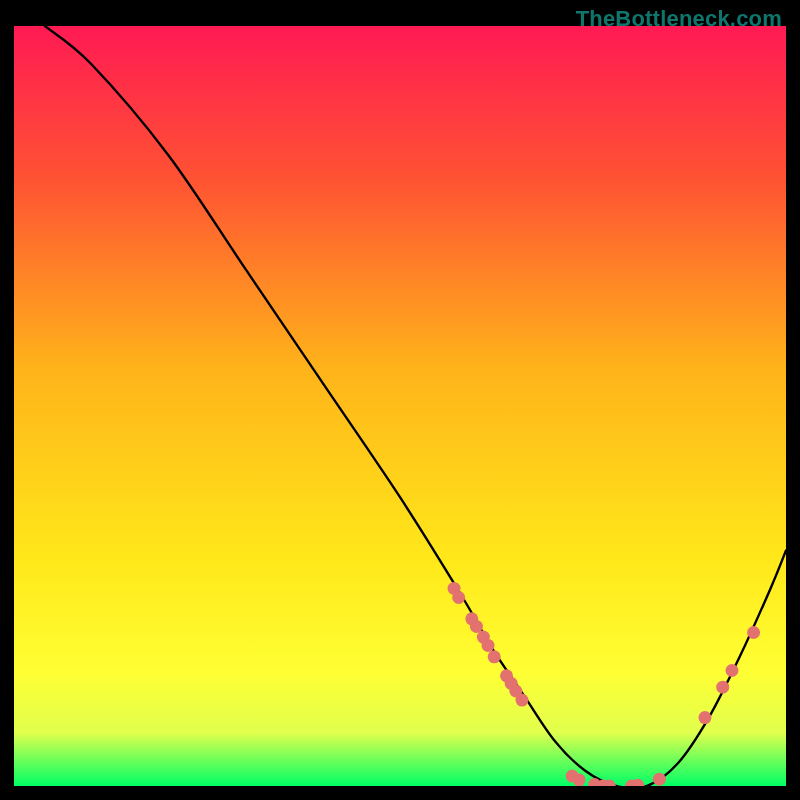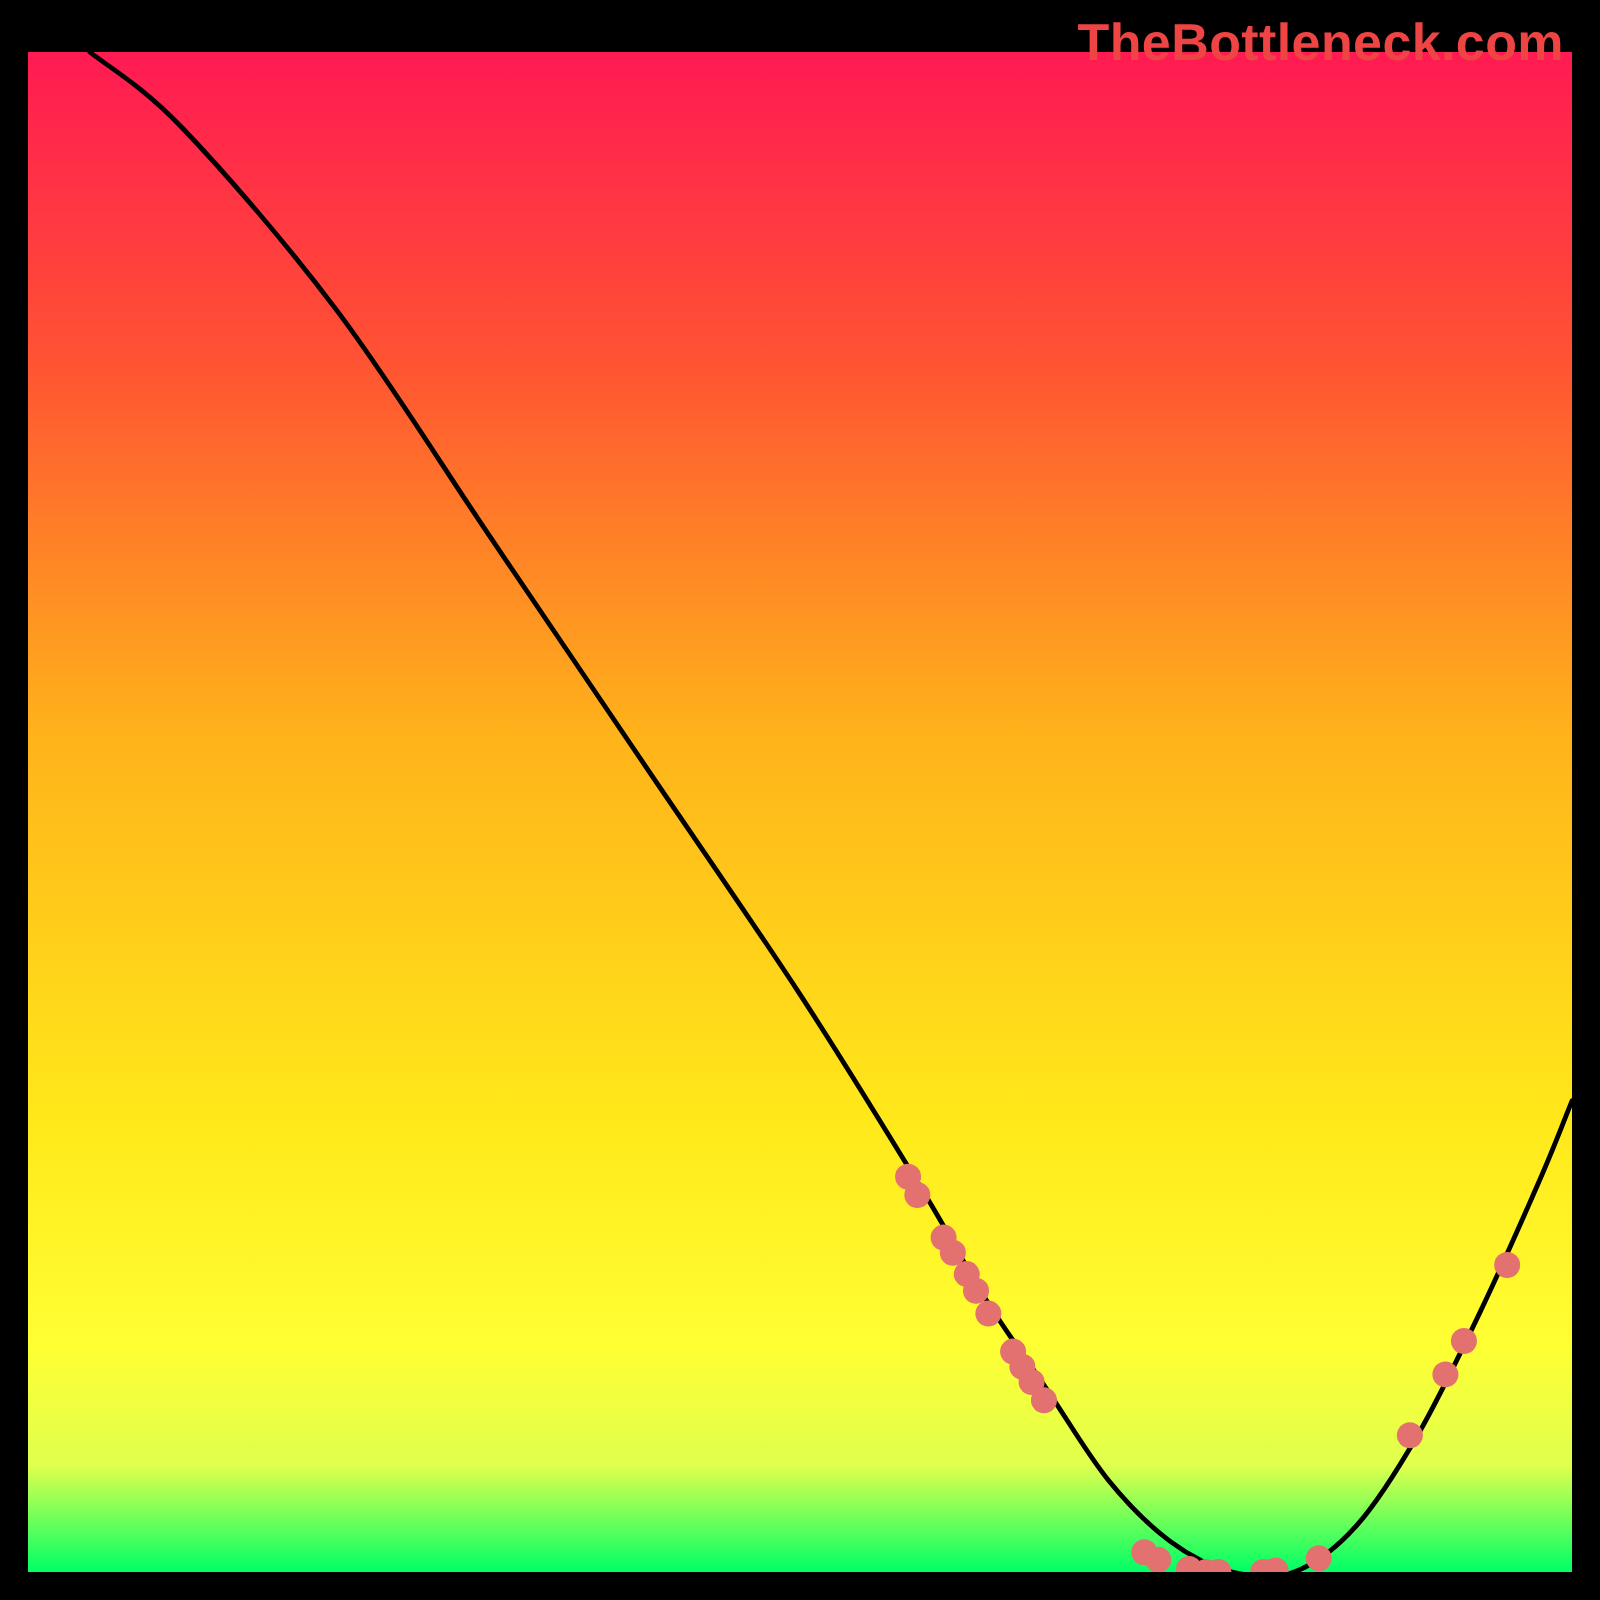--- a/index.html
+++ b/index.html
@@ -16,23 +16,23 @@
     top: 26px;
     width: 772px;
     height: 760px;
     background: #000;
   }
   .watermark {
     position: absolute;
     top: 6px;
     right: 18px;
     font-family: Arial, Helvetica, sans-serif;
-    font-size: 26px;
+    font-size: 22px;
     font-weight: bold;
-    color: #ef4444;
+    color: #0f766e;
     letter-spacing: 0.2px;
   }
   svg { display: block; }
 </style>
 </head>
 <body>
 
 <div class="frame">
   <svg id="chart-svg" width="772" height="760" viewBox="0 0 772 760">
     <defs>

